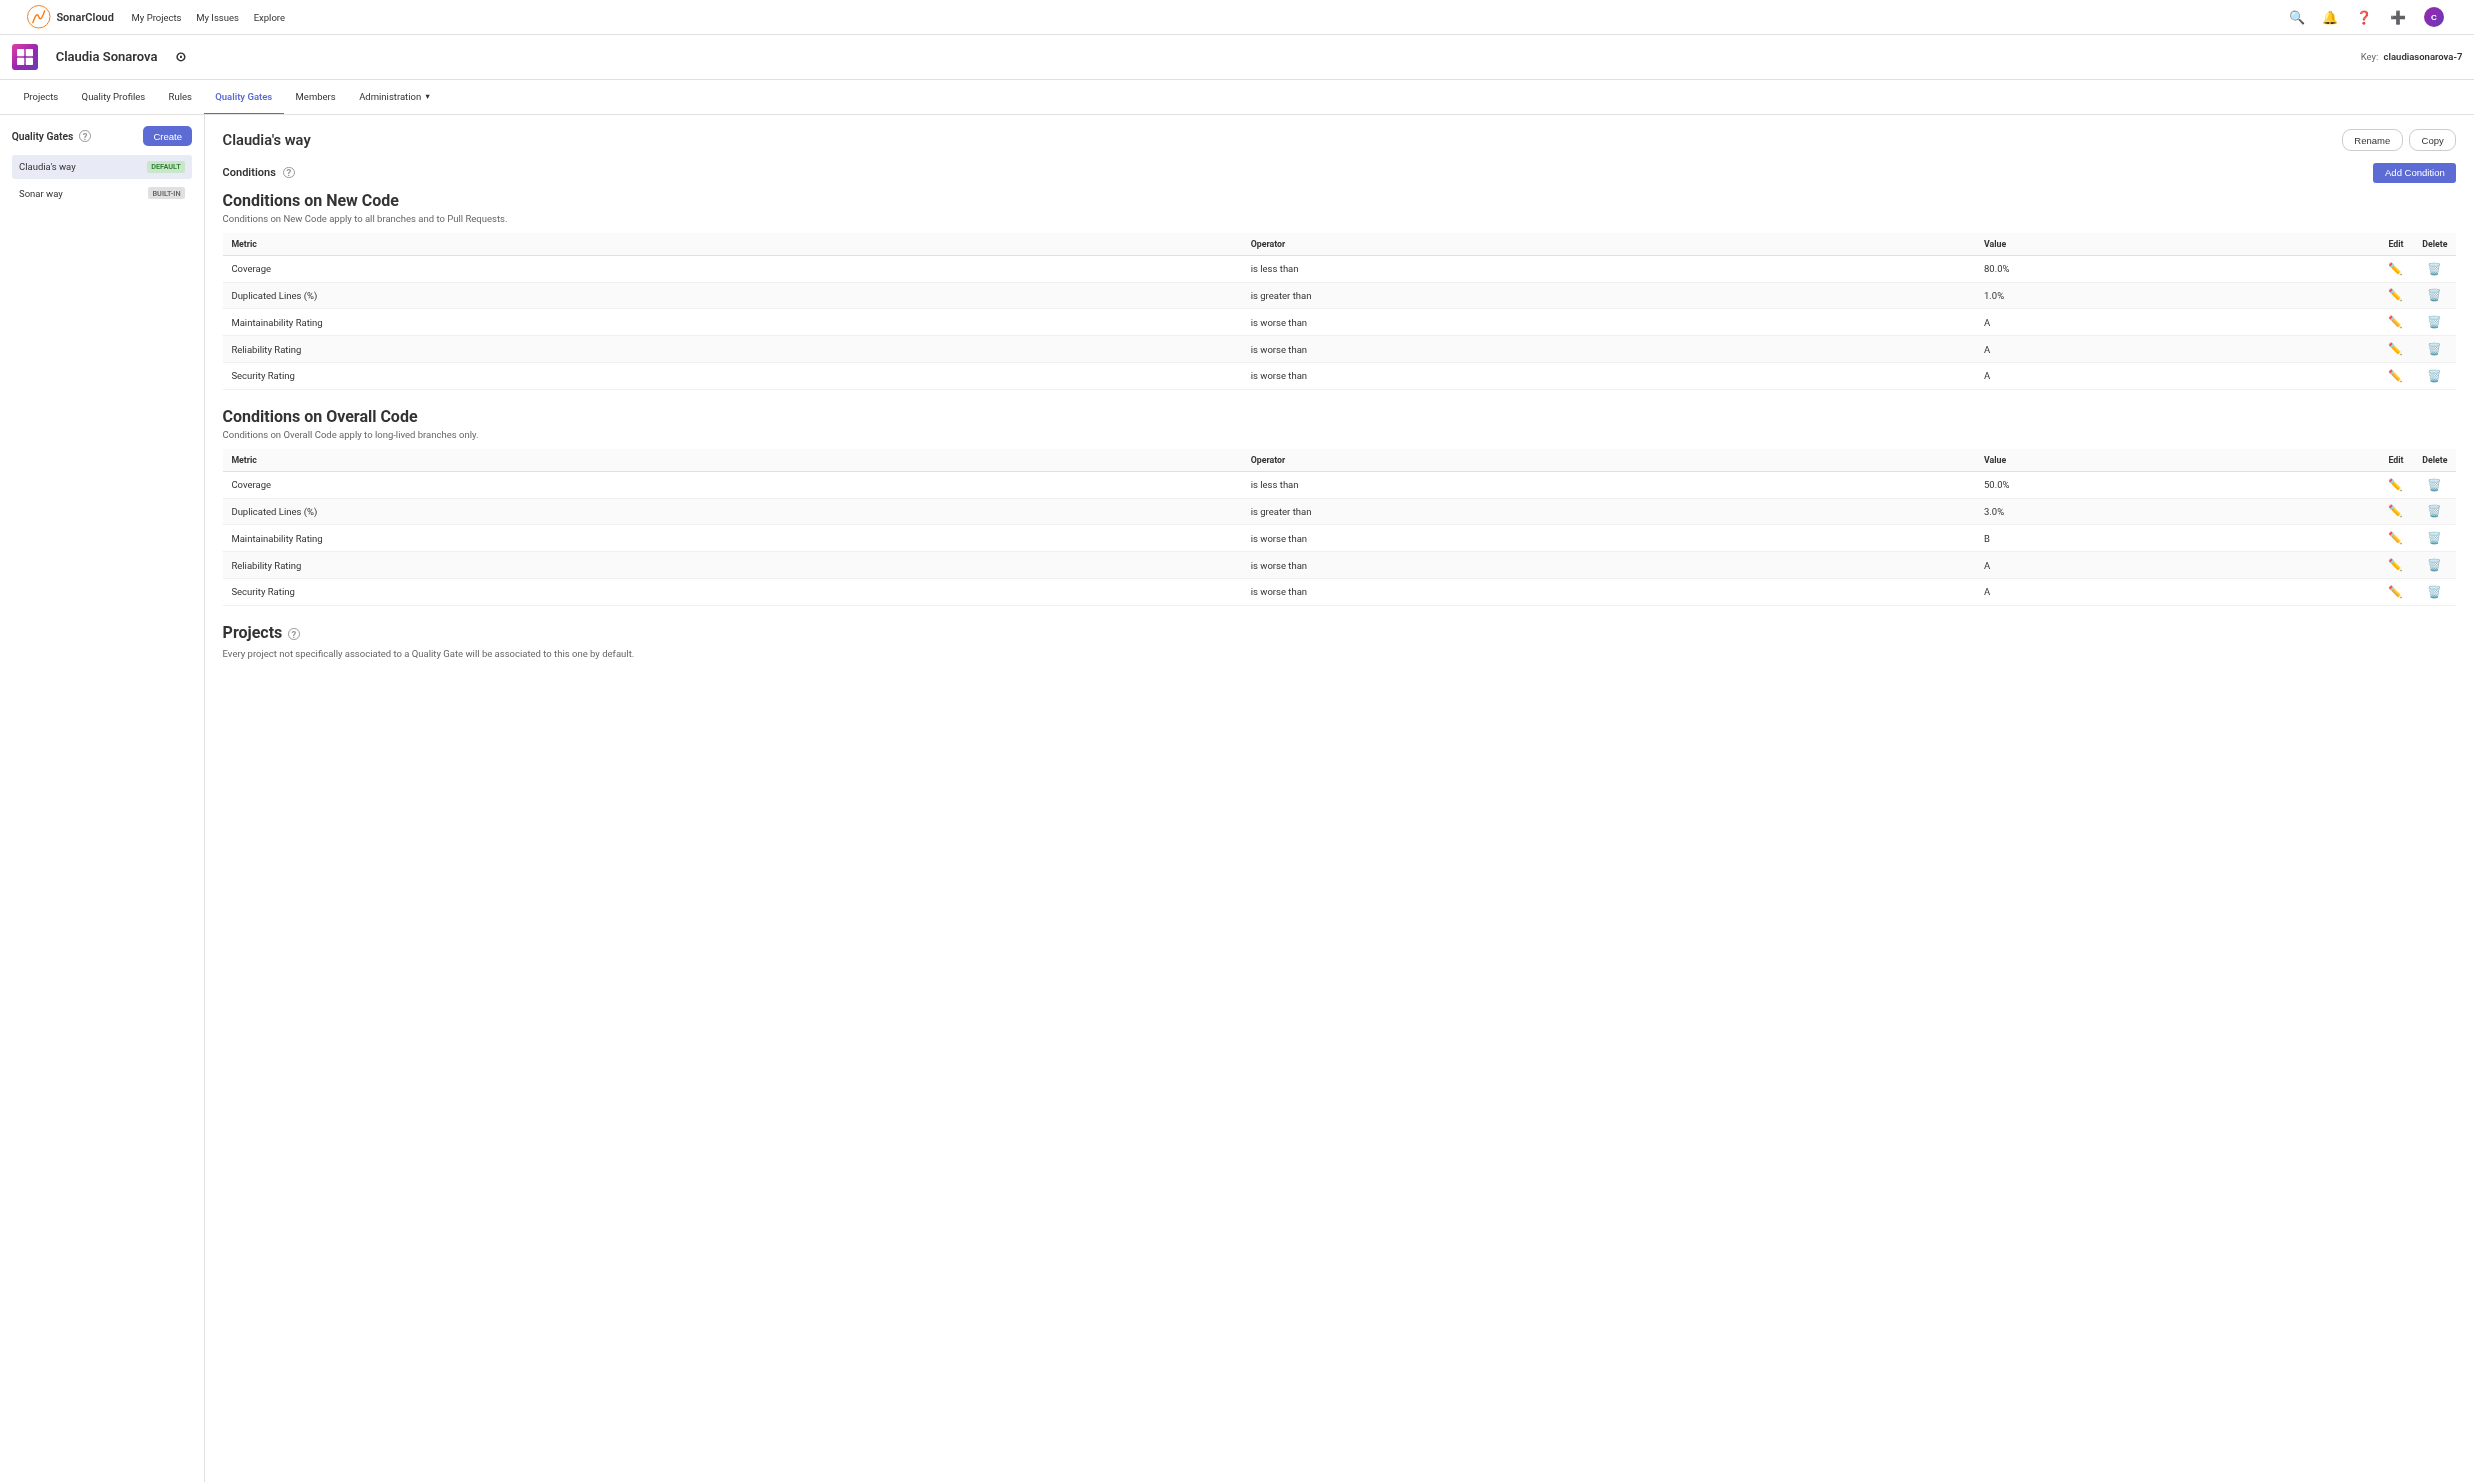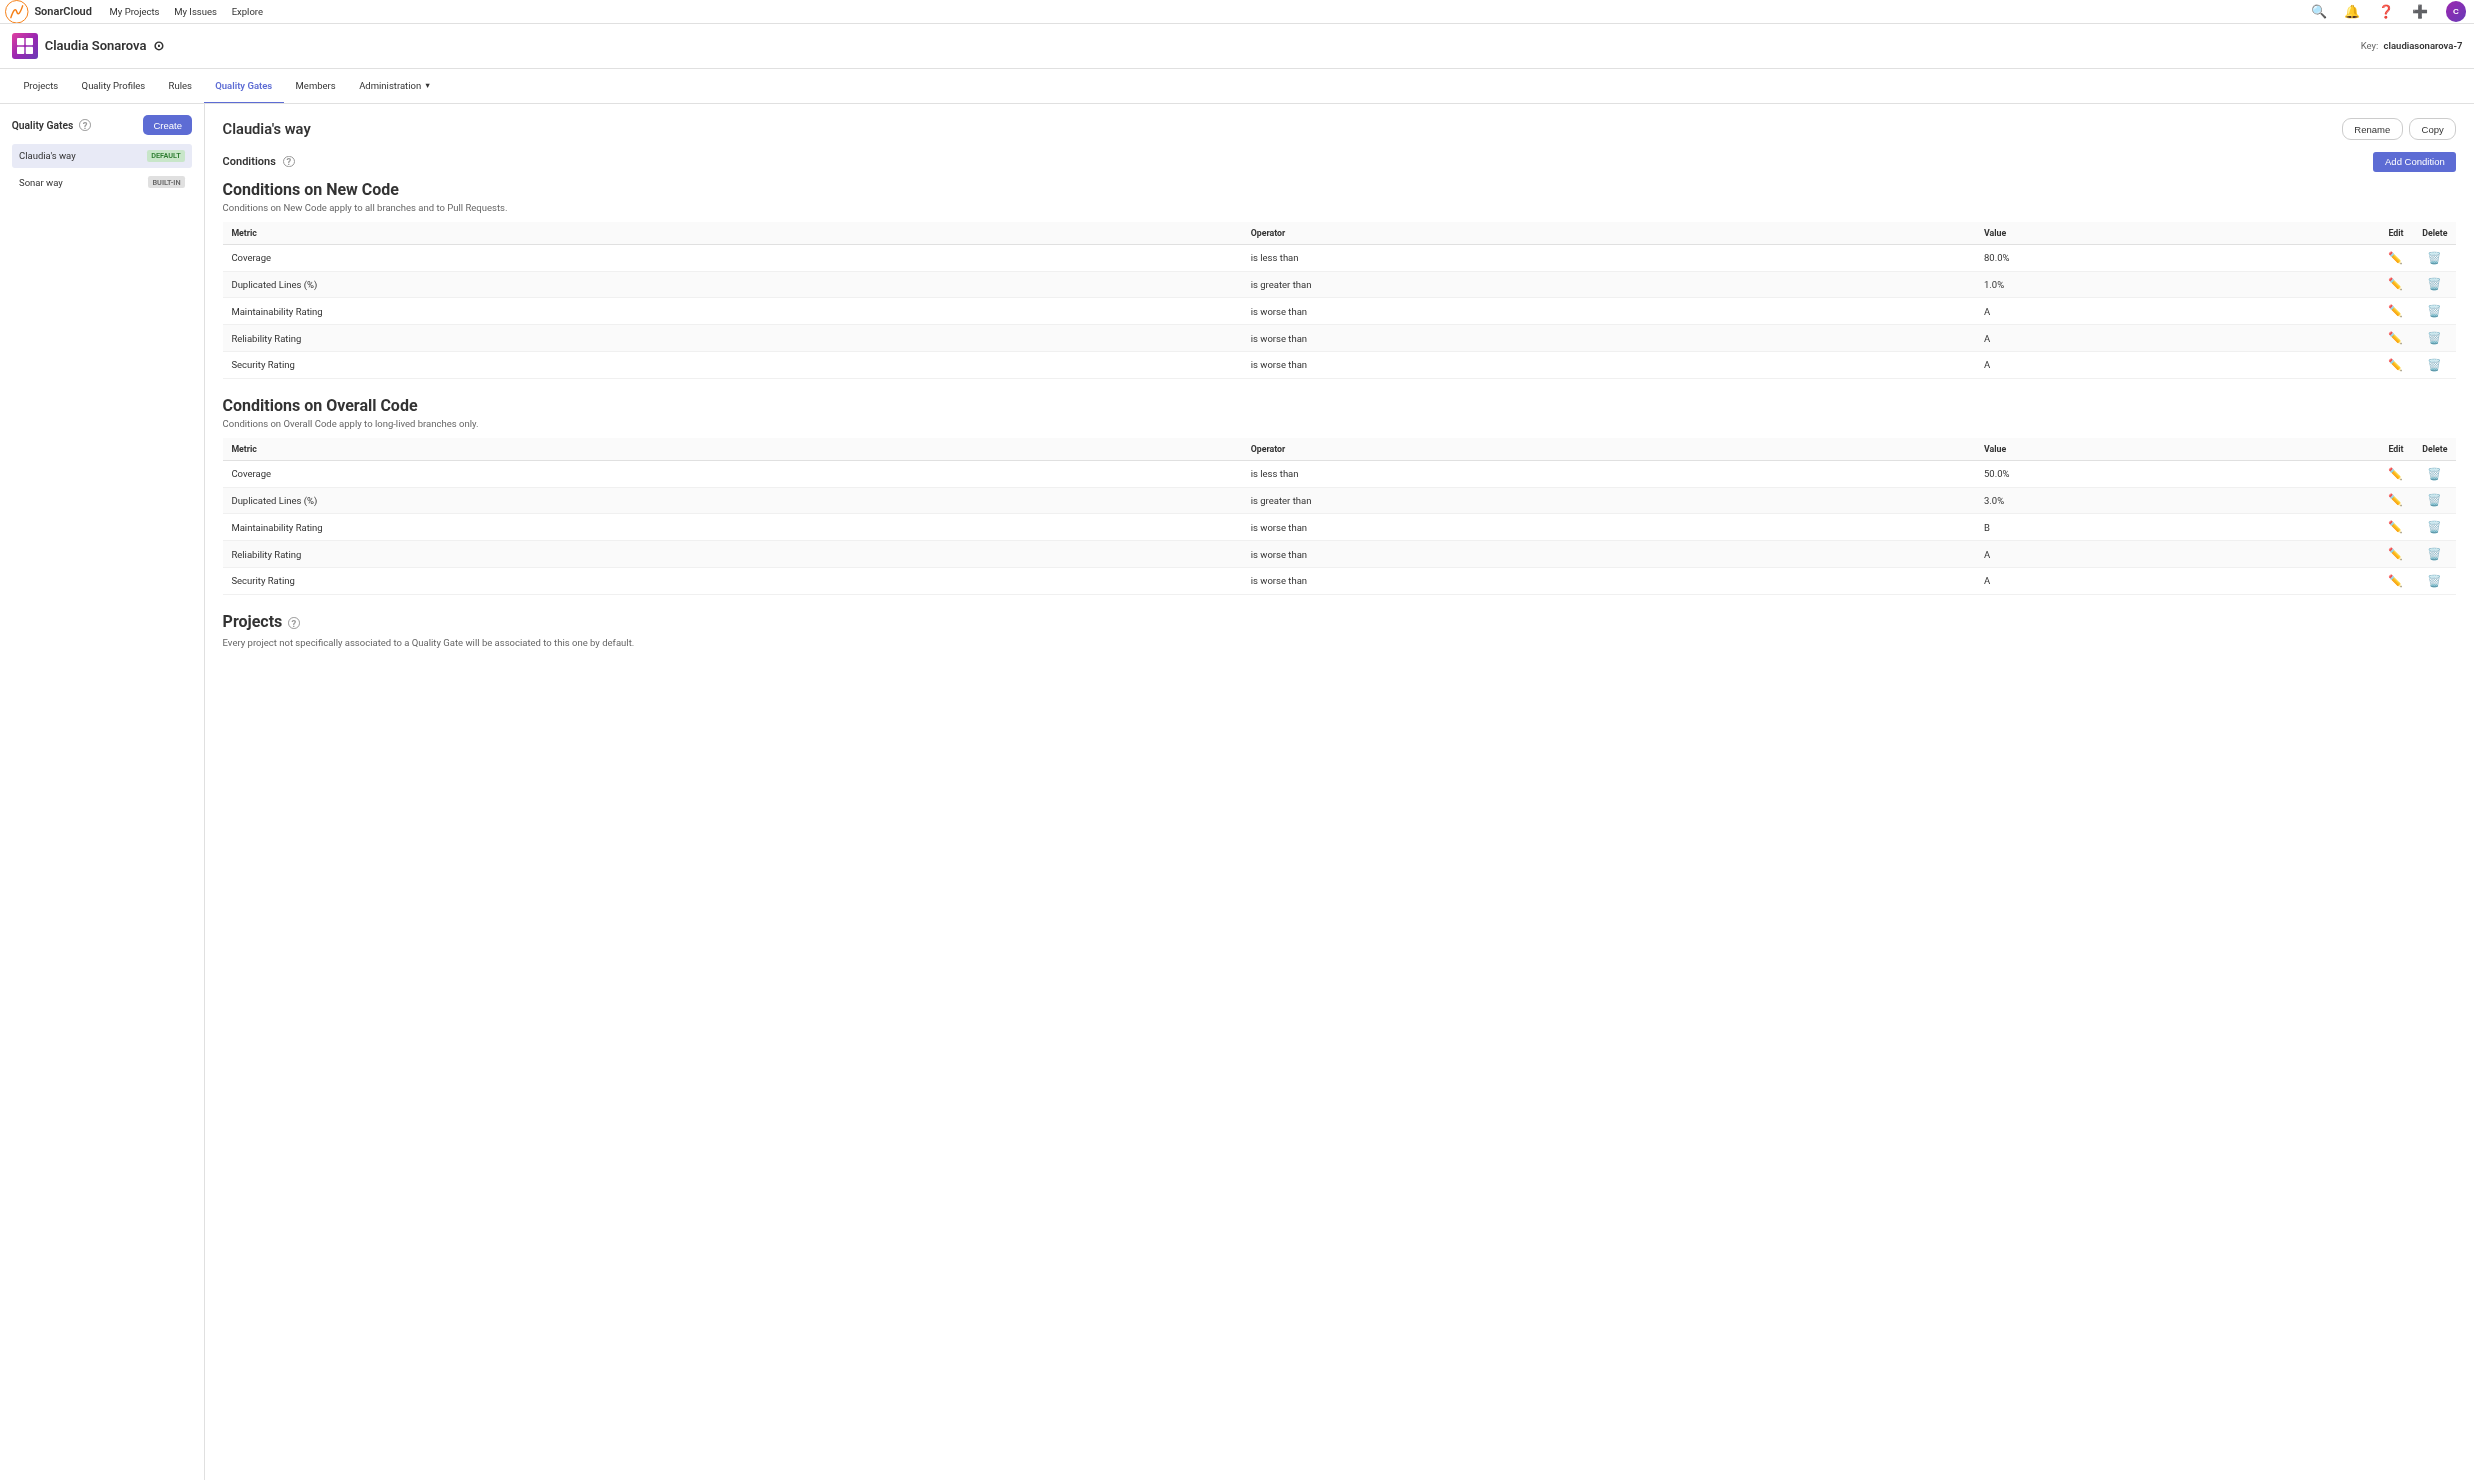--- a/index.html
+++ b/index.html
@@ -1,21 +1,21 @@
 <!DOCTYPE html>
 <html style="font-size:11.7px"><head>
   <meta charset="utf-8">
   <style>
     * { box-sizing: border-box; margin: 0; padding: 0; }
     body { font-family: -apple-system, BlinkMacSystemFont, 'Segoe UI', Roboto, sans-serif; font-size: 10.3px; color: #333; background: #fff; }
 
     
     .top-nav {
-      display: flex; align-items: center; height: 24px;
-      border-bottom: 0.7px solid #e0e0e0; padding: 0 5px; gap: 17.6px;
+      display: flex; align-items: center; height: 35px;
+      border-bottom: 0.7px solid #e0e0e0; padding: 0 27px; gap: 17.6px;
     }
     .logo { display: flex; align-items: center; gap: 5.9px; font-weight: 600; font-size: 11px; color: #333; }
     .logo-icon { width: 23.5px; height: 23.5px; }
     .top-nav-links { display: flex; align-items: center; gap: 14.7px; flex: 1; }
     .top-nav-links a { color: #333; text-decoration: none; font-size: 9.5px; }
     .top-nav-right { display: flex; align-items: center; gap: 11.7px; margin-left: auto; }
     .icon-btn { background: none; border: none; cursor: pointer; color: #666; font-size: 13px; padding: 2.9px; }
 
     
     .sub-nav {
@@ -28,21 +28,21 @@
       color: #333; text-decoration: none; font-size: 9.5px; cursor: pointer;
       border-bottom: 1.5px solid transparent; margin-bottom: -0.7px;
     }
     .sub-nav-item.active { border-bottom: 1.5px solid #5d6cd4; color: #5d6cd4; font-weight: 600; }
 
     
     .org-header {
       display: flex; align-items: center; justify-content: space-between;
       padding: 8.8px 11.7px; border-bottom: 0.7px solid #e0e0e0;
     }
-    .org-title { display: flex; align-items: center; gap: 7px; font-size: 13px; font-weight: 600; }
+    .org-title { display: flex; align-items: center; gap: 18px; font-size: 13px; font-weight: 600; }
     .org-avatar { width: 26px; height: 26px; background: linear-gradient(135deg, #e040a0, #9c27b0, #673ab7); border-radius: 2.9px; display: flex; align-items: center; justify-content: center; }
 
     
     .main-layout { display: flex; height: calc(100vh - 106px); overflow: hidden; }
 
     
     .sidebar { width: 205px; border-right: 0.7px solid #e0e0e0; padding: 11.7px; overflow-y: auto; flex-shrink: 0; }
     .sidebar-header { display: flex; align-items: center; justify-content: space-between; margin-bottom: 8.8px; }
     .sidebar-title { font-size: 10.3px; font-weight: 600; color: #333; }
     .help-icon { color: #999; font-size: 9.5px; cursor: pointer; display: inline-flex; align-items: center; justify-content: center; width: 11.7px; height: 11.7px; border: 0.7px solid #999; border-radius: 50%; font-weight: 700; margin-left: 2.9px; }

